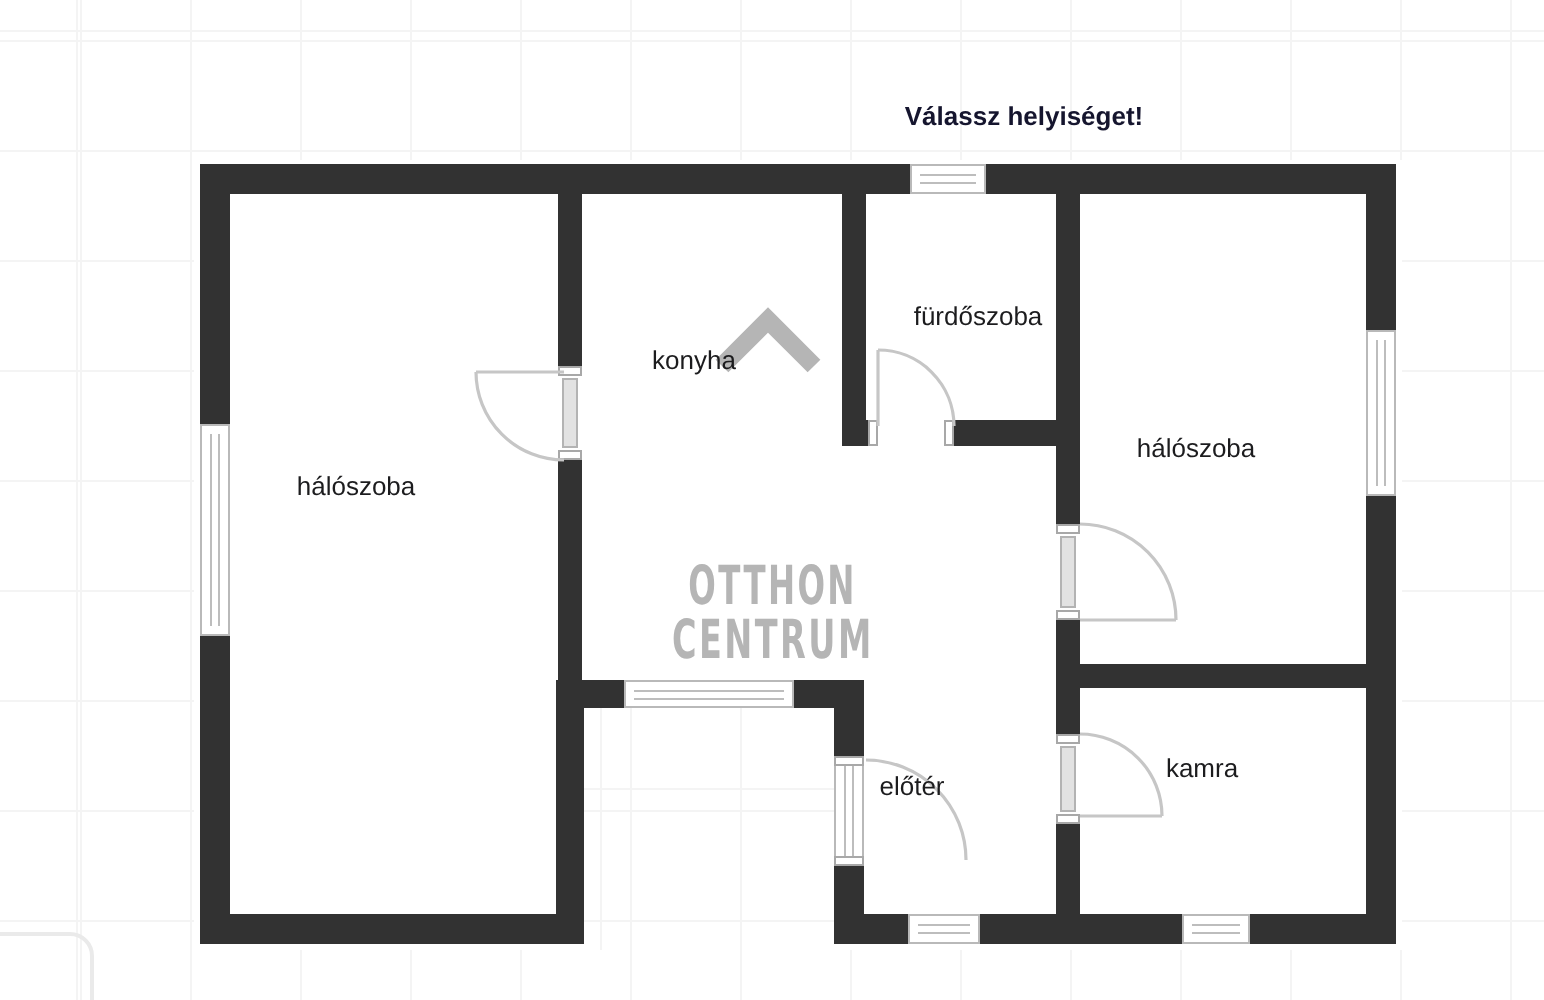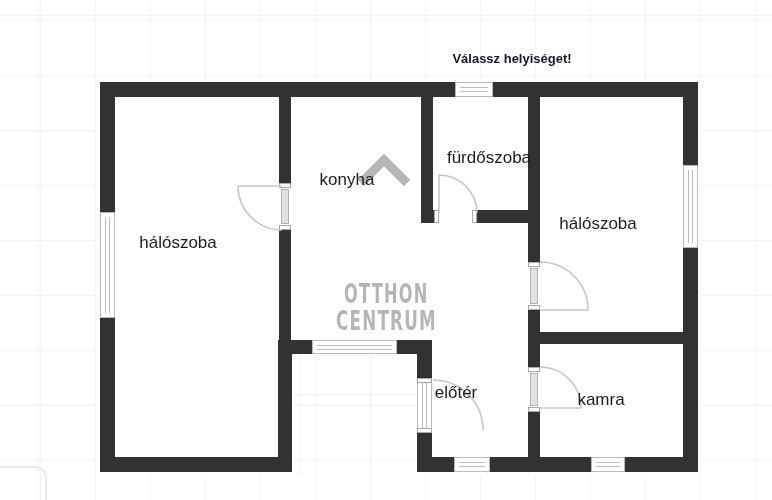--- a/index.html
+++ b/index.html
@@ -24,21 +24,21 @@
   .window{background:#fff;border:1px solid #b9b9b9;}
   .window .stripes-h{position:absolute;left:1px;right:1px;top:4px;bottom:4px;
     background:repeating-linear-gradient(to right, transparent 0 3px, #bdbdbd 3px 4px);}
   .window.horiz .stripes-h{left:4px;right:4px;top:1px;bottom:1px;
     background:repeating-linear-gradient(to bottom, transparent 0 3px, #bdbdbd 3px 4px);}
   .opening{background:#fff;}
   .jamb{background:#fff;border:1px solid #a8a8a8;}
   .leaf{background:#e2e2e2;border:1px solid #b3b3b3;}
   .room-label{
     position:absolute;transform:translate(-50%,-50%);
-    font-size:17px;font-weight:500;color:var(--label,#1c1c1e);white-space:nowrap;
+    font-size:13px;font-weight:500;color:var(--label,#1c1c1e);white-space:nowrap;
   }
   .page-title{
     position:absolute;transform:translate(-50%,-50%);
     font-size:13px;font-weight:700;color:var(--title,#15152e);white-space:nowrap;
   }
   .room-target{background:transparent;}
   .wmrow{position:absolute;left:0;width:772px;text-align:center;pointer-events:none;}
   .wmrow .sq{display:inline-block;transform-origin:50% 50%;
     color:var(--watermark,#b5b5b5);font-family:"DejaVu Sans", sans-serif;font-weight:bold;}
   #wm-oc .sq{font-size:100px;line-height:100px;letter-spacing:2px;transform:scaleX(0.52);}
@@ -146,15 +146,15 @@
   <div class="abs room-target" style="left:540px;top:97px;width:143px;height:235px;"></div>
   <div class="abs room-target" style="left:432px;top:354px;width:96px;height:103px;"></div>
   <div class="abs room-target" style="left:540px;top:344px;width:143px;height:113px;"></div>
 
   <div class="page-title" style="left:512px;top:58px;">Válassz helyiséget!</div>
   <div class="room-label" style="left:178px;top:243px;">hálószoba</div>
   <div class="room-label" style="left:347px;top:180px;">konyha</div>
   <div class="room-label" style="left:489px;top:158px;">fürdőszoba</div>
   <div class="room-label" style="left:598px;top:224px;">hálószoba</div>
   <div class="room-label" style="left:456px;top:393px;">előtér</div>
-  <div class="room-label" style="left:601px;top:400px;">kamra</div>
+  <div class="room-label" style="left:601px;top:384px;">kamra</div>
 
 </div>
 
 </body></html>

